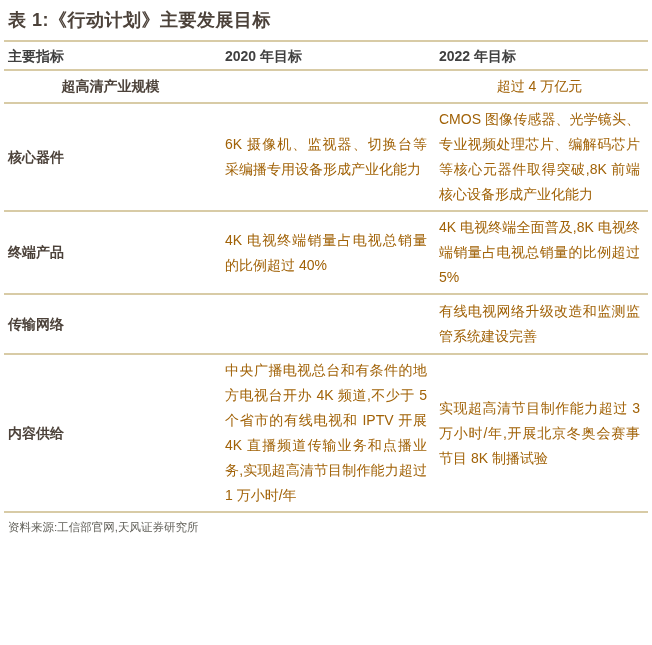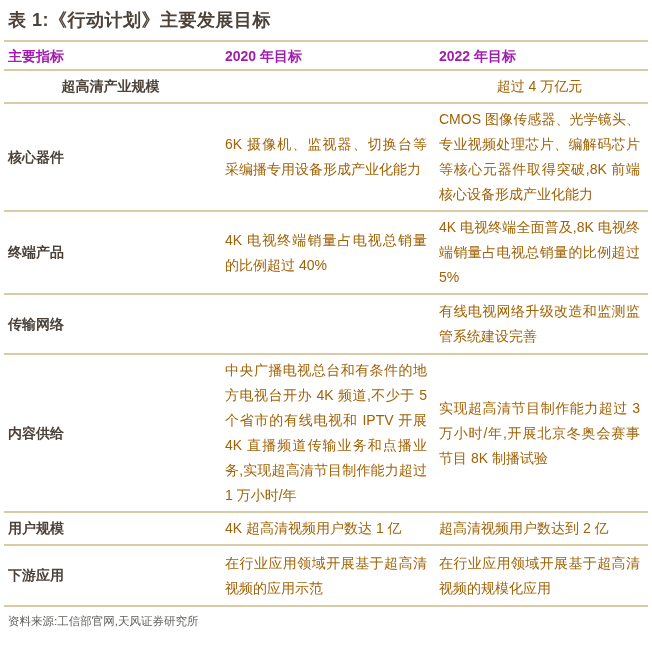--- a/index.html
+++ b/index.html
@@ -34,21 +34,21 @@
   th, td {
     vertical-align: middle;
     padding: 3px 8px 3px 4px;
     font-size: 14px;
     line-height: 25px;
     word-break: break-all;
   }
   thead th {
     text-align: left;
     font-weight: bold;
-    color: #a21caf;
+    color: #404040;
     border-top: 2px solid #d8cba6;
     border-bottom: 2px solid #d8cba6;
     height: 29px;
     line-height: 20px;
   }
   tbody td {
     color: #a16207;
     border-bottom: 2px solid #d8cba6;
     text-align: justify;
   }
@@ -109,28 +109,18 @@
       <tr class="r4">
         <td class="ind">传输网络</td>
         <td></td>
         <td>有线电视网络升级改造和监测监管系统建设完善</td>
       </tr>
       <tr class="r5">
         <td class="ind">内容供给</td>
         <td>中央广播电视总台和有条件的地方电视台开办 4K 频道,不少于 5 个省市的有线电视和 IPTV 开展 4K 直播频道传输业务和点播业务,实现超高清节目制作能力超过 1 万小时/年</td>
         <td>实现超高清节目制作能力超过 3 万小时/年,开展北京冬奥会赛事节目 8K 制播试验</td>
       </tr>
-      <tr class="r6">
-        <td class="ind">用户规模</td>
-        <td>4K 超高清视频用户数达 1 亿</td>
-        <td>超高清视频用户数达到 2 亿</td>
-      </tr>
-      <tr class="r7">
-        <td class="ind">下游应用</td>
-        <td>在行业应用领域开展基于超高清视频的应用示范</td>
-        <td>在行业应用领域开展基于超高清视频的规模化应用</td>
-      </tr>
     </tbody>
   </table>
 
   <div class="source-note">资料来源:工信部官网,天风证券研究所</div>
 
 </div>
 
 </body></html>

